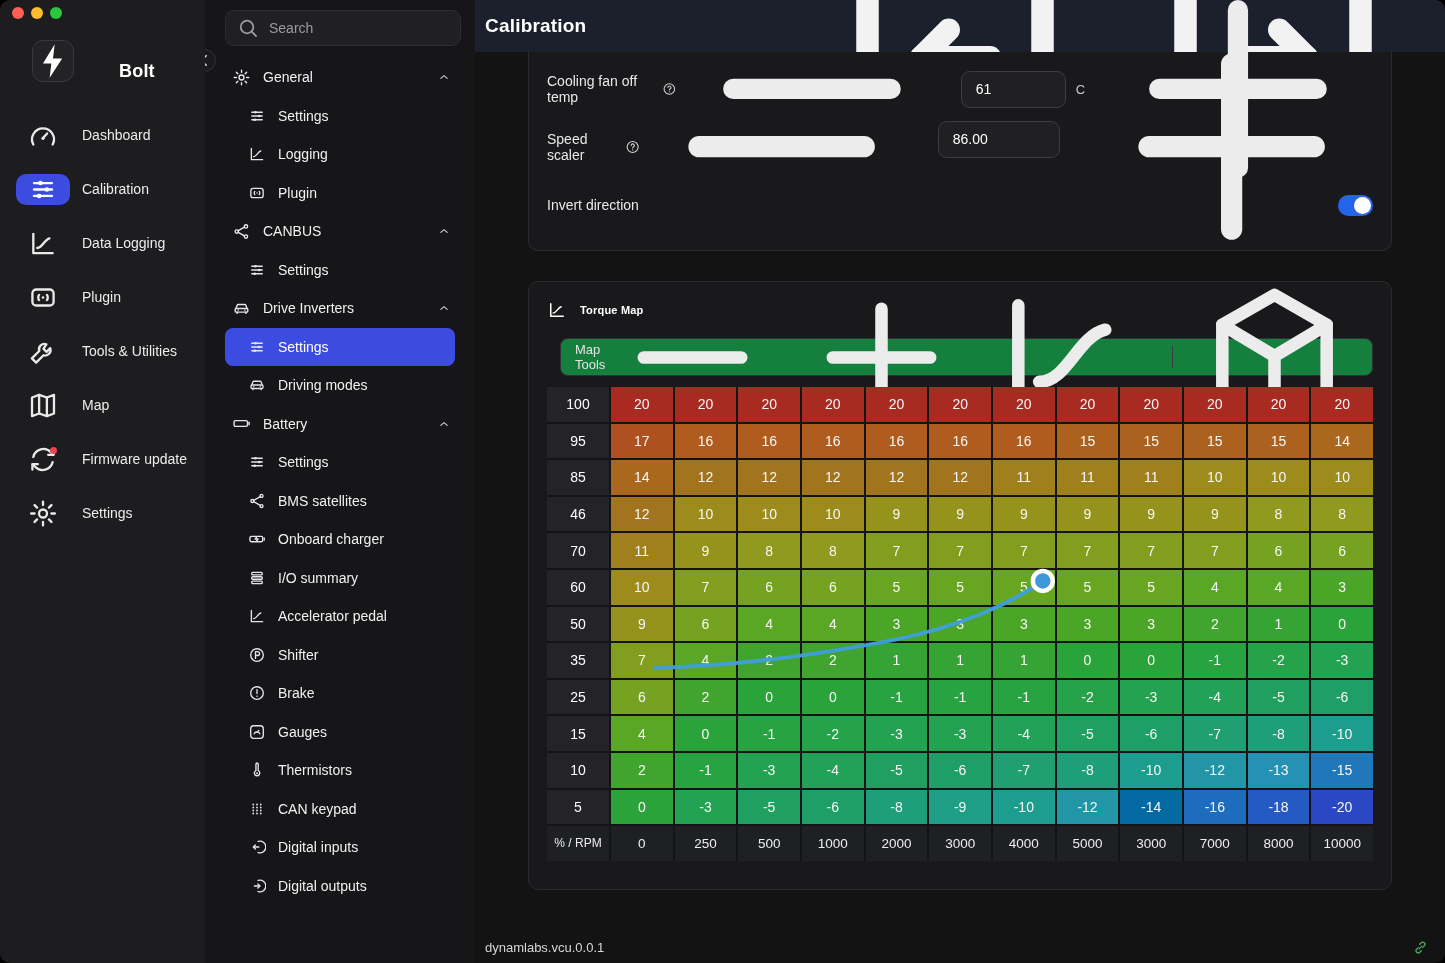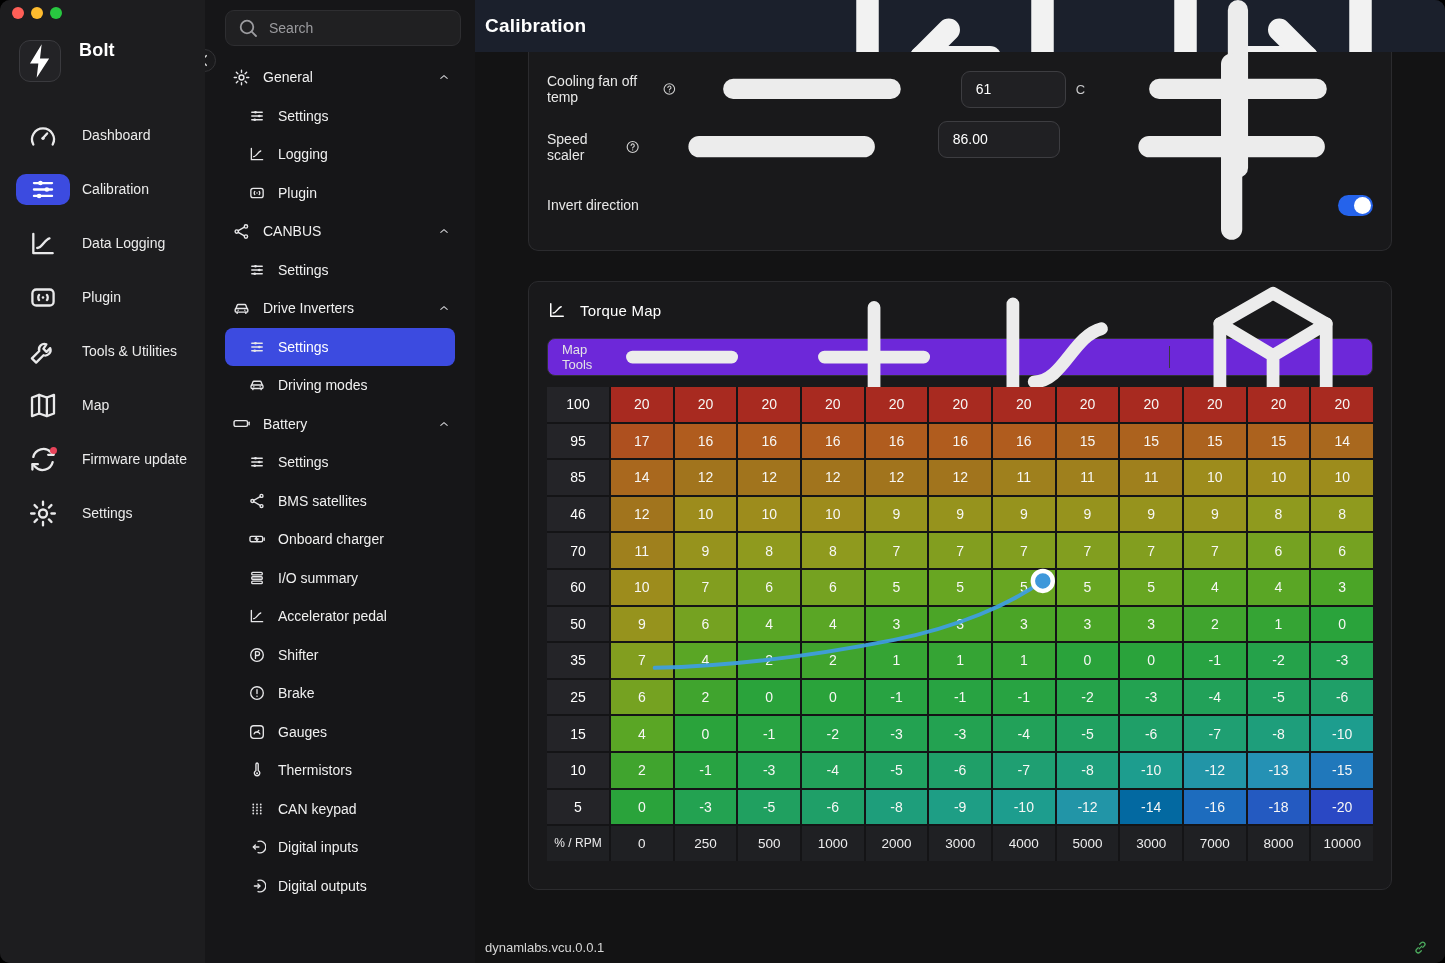--- a/index.html
+++ b/index.html
@@ -3,21 +3,21 @@
 <meta charset="utf-8">
 <style>
   * { margin:0; padding:0; box-sizing:border-box; }
   html,body { background:#000; font-family:"Liberation Sans", sans-serif; }
   .app { position:relative; width:1445px; height:963px; background:#131314; overflow:hidden; border-radius:10px; }
 
   
   .rail { position:absolute; left:0; top:0; bottom:0; width:205px; background:#1d1d1f; z-index:2; }
   .traffic { position:absolute; left:12px; top:7px; display:flex; gap:7px; }
   .tl { width:12px; height:12px; border-radius:50%; }
-  .logo-row { position:absolute; left:19px; top:40px; display:flex; align-items:flex-start; }
+  .logo-row { position:absolute; left:32px; top:40px; display:flex; align-items:flex-end;gap:27px; }
   .logo-box { width:42px; height:42px; border-radius:11px; background:#232326; border:1px solid #3a3a3e; display:flex; align-items:center; justify-content:center; color:#fff; }
   .logo-box svg { width:20px; height:20px; }
   .logo-text { margin-left:18px; color:#fff; font-size:18px; font-weight:bold; letter-spacing:.2px; }
   .rail-nav { position:absolute; top:108px; left:0; right:0; }
   .rail-item { height:54px; display:flex; align-items:center; cursor:pointer; }
   .rail-ico { position:relative; margin-left:16px; width:54px; height:31px; border-radius:10px; display:flex; align-items:center; justify-content:center; color:#e9e9ea; }
   .rail-item.active .rail-ico { background:#3c4be0; color:#fff; }
   .rail-ico svg { width:21px; height:21px; }
   .ndot { position:absolute; top:3px; right:13px; width:7px; height:7px; border-radius:50%; background:#e8445a; }
   .rail-label { margin-left:12px; color:#ececec; font-size:14px; }
@@ -63,22 +63,22 @@
   .num-input { height:37px; background:#202023; border:1px solid #3d3d41; border-radius:9px; color:#fff; font-size:14px; padding:0 14px; font-family:inherit; outline:none; }
   .w-105 { width:105px; margin:0 10px 0 14px; }
   .w-122 { width:122px; margin:0 30px 16px 14px; }
   .unit { color:#c9c9cb; font-size:13px; margin-right:18px; }
   .toggle { width:35px; height:21px; border-radius:11px; background:#2563eb; position:relative; cursor:pointer; }
   .toggle .knob { position:absolute; right:2px; top:2px; width:17px; height:17px; border-radius:50%; background:#fff; }
 
   .card-map { margin-top:30px; padding:0 18px 28px 18px; }
   .map-title { height:56px; display:flex; align-items:center; gap:13px; color:#fff; }
   .map-title .mt-ico { width:20px; height:20px; display:flex; color:#fff; }
-  .map-title h2 { font-size:15px; font-weight:normal; letter-spacing:.2px; }
-  .map-tools { height:38px; background:#6d28d9; border:1px solid #313135; border-radius:8px; display:flex; align-items:center; padding:0 14px; }
+  .map-title h2 { font-size:11px; font-weight:bold; letter-spacing:.2px; }
+  .map-tools { height:38px; background:#15803d; border:1px solid #313135; border-radius:8px; display:flex; align-items:center; padding:0 14px;margin-left:13px; }
   .map-tools .mt-label { color:#e3e3e5; font-size:13px; }
   .tool-actions { margin-left:auto; display:flex; align-items:center; gap:22px; color:#ececec; }
   .tool-btn { background:none; border:none; color:#ececec; cursor:pointer; display:flex; padding:0; }
   .tool-btn svg { width:18px; height:18px; }
   .tool-div { width:1px; height:22px; background:#3a3a3f; margin:0 -4px; }
 
   .table-wrap { position:relative; margin-top:11px; }
   .torque-grid { display:grid; grid-template-columns:62px repeat(12,1fr); grid-auto-rows:34.6px; gap:2px; background:#141416; }
   .tcell { display:flex; align-items:center; justify-content:center; font-size:14px; color:#f7f7f5; }
   .rowhead { background:#242428; color:#fff; }

